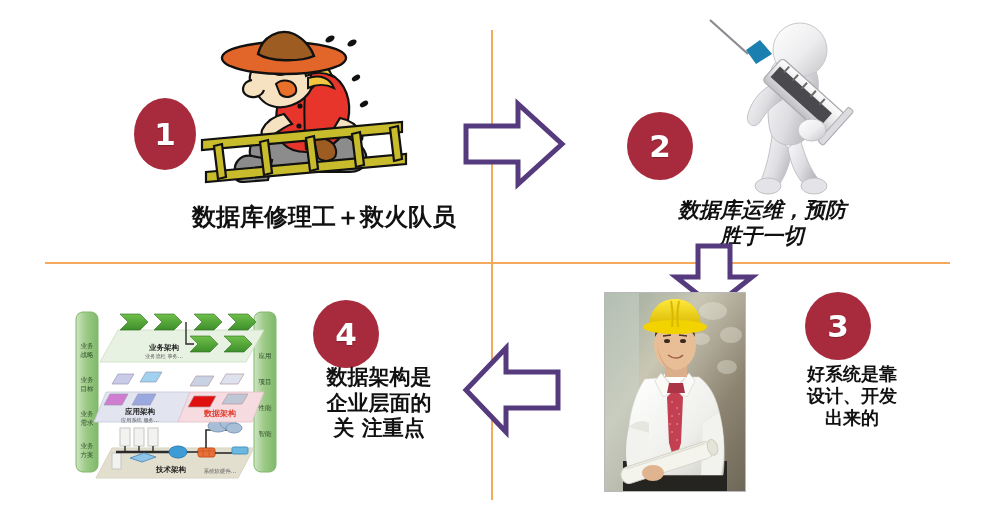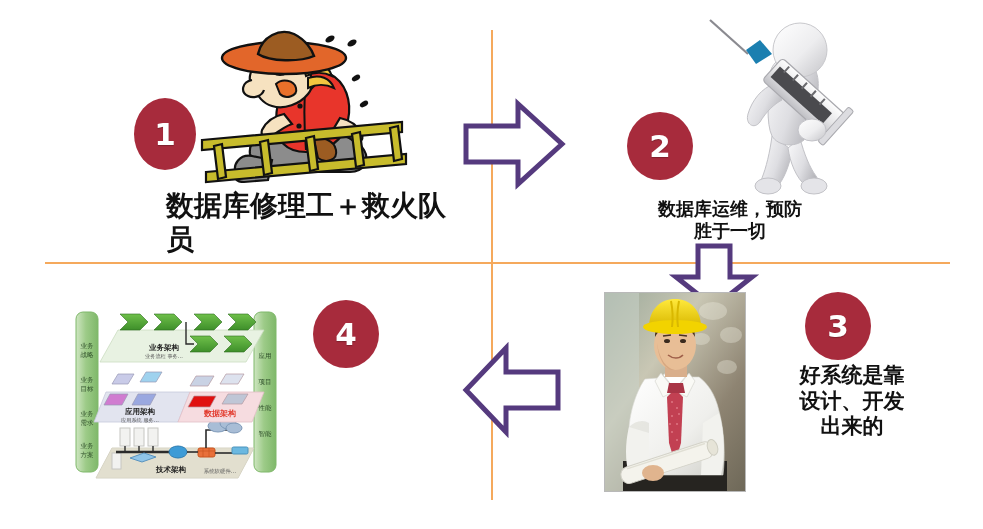--- a/index.html
+++ b/index.html
@@ -42,23 +42,23 @@
   
   .caption{
     position:absolute;
     color:#111;
     font-weight:bold;
     font-family:"DejaVu Sans","Liberation Sans",sans-serif;
     line-height:1.22;
     white-space:pre-line;
     text-align:center;
   }
-  #cap1{left:166px;top:189px;width:290px;font-size:28px;text-align:left;}
-  #cap2{left:616px;top:198px;width:228px;font-size:18px;}
-  #cap3{left:772px;top:363px;width:160px;font-size:21px;}
+  #cap1{left:166px;top:203px;width:290px;font-size:24px;text-align:right;}
+  #cap2{left:648px;top:198px;width:228px;font-size:21px;font-style:italic;}
+  #cap3{left:772px;top:363px;width:160px;font-size:18px;}
   #cap4{left:303px;top:365px;width:152px;font-size:21px;}
 
   
   .arrow{position:absolute;}
 
   
   #art1{position:absolute;left:188px;top:22px;width:228px;height:175px;}
 
   
   #art2{position:absolute;left:700px;top:18px;width:190px;height:180px;}
@@ -427,14 +427,17 @@
         <polygon points="156,40 176,40 184,48 176,56 156,56 164,48"></polygon>
       </g>
 
       <path d="M118 26 L118 48 L126 48" stroke="#2B2B2B" stroke-width="1.4" fill="none"></path>
       <text x="96" y="54" font-size="7.5" font-weight="bold" fill="#1F1F1F" text-anchor="middle" font-family="DejaVu Sans, sans-serif">业务架构</text>
       <text x="96" y="62" font-size="5.2" fill="#5A5A5A" text-anchor="middle" font-family="DejaVu Sans, sans-serif">业务流程  事务…</text>
     </svg>
   </div>
 
   <div class="badge" id="badge4">4</div>
+  <div class="caption" id="cap4">数据架构是
+企业层面的
+关 注重点</div>
 
 </div>
 
 </body></html>

